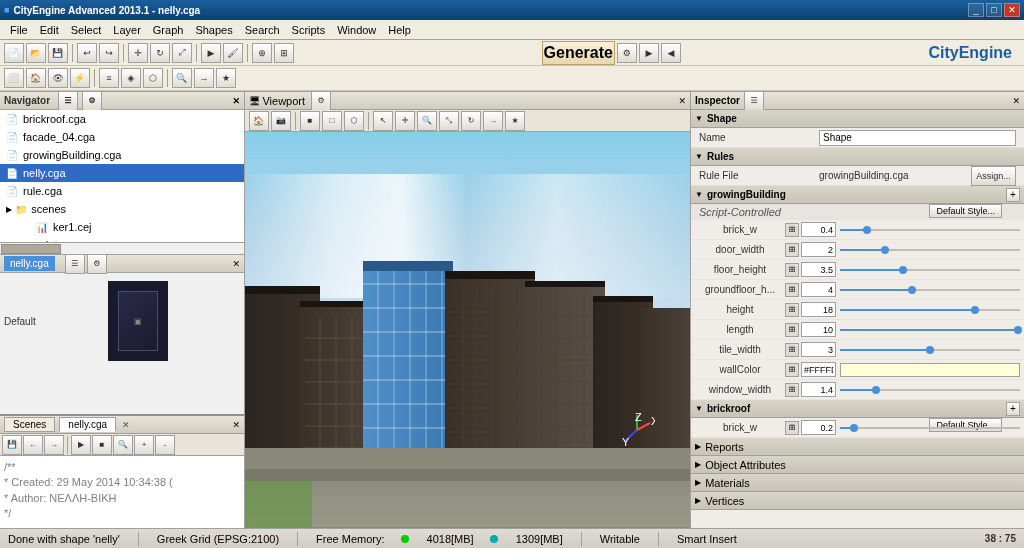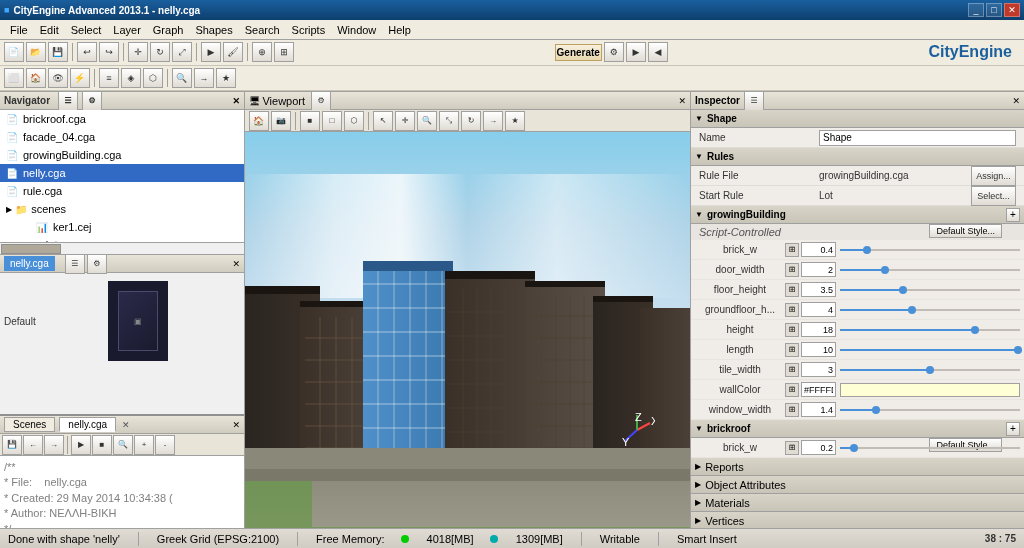--- a/index.html
+++ b/index.html
@@ -38,21 +38,21 @@
       background: linear-gradient(to bottom, #ffffff, #e0dcd4);
       border: 1px solid #a0a0a0; cursor: pointer;
       display: flex; align-items: center; justify-content: center;
       font-size: 9px; color: #333;
     }
     .toolbar-sep { width: 1px; height: 18px; background: #a0a0a0; margin: 0 2px; }
     .toolbar-spacer { flex: 1; }
     .generate-btn {
       background: linear-gradient(to bottom, #f8f0e0, #e8d8b0);
       border: 1px solid #c0a060; padding: 2px 1px; cursor: pointer;
-      font-size: 10px; font-weight: bold;
+      font-size: 16px; font-weight: bold;
     }
     .cityengine-logo { font-size: 16px; font-weight: bold; color: #1a5f9e; margin-right: 8px; }
 
     
     .main-area {
       display: flex; height: calc(548px - 72px);
     }
 
     
     .left-panel {
@@ -386,21 +386,20 @@
         <div class="toolbar-btn" style="font-size:8px;">→</div>
         <div class="toolbar-sep"></div>
         <div class="toolbar-btn" style="font-size:8px;">▶</div>
         <div class="toolbar-btn" style="font-size:8px;">■</div>
         <div class="toolbar-btn" style="font-size:8px;">🔍</div>
         <div class="toolbar-btn" style="font-size:8px;">+</div>
         <div class="toolbar-btn" style="font-size:8px;">-</div>
       </div>
       <div class="code-content">
         <div><span class="code-comment">/**</span></div>
-        <div><span class="code-comment"> * File:&nbsp;&nbsp;&nbsp;&nbsp;nelly.cga</span></div>
         <div><span class="code-comment"> * Created: 29 May 2014 10:34:38 (</span></div>
         <div><span class="code-comment"> * Author:  ΝΕΛΛΗ-ΒΙΚΗ</span></div>
         <div><span class="code-comment"> */</span></div>
         <div>&nbsp;</div>
 
       </div>
     </div>
   </div>
 
   <div class="viewport-panel">
@@ -498,25 +497,20 @@
       </div>
 
       <div class="insp-section-header">
         <span class="insp-chevron">▼</span>
         <span class="insp-section-title">Rules</span>
       </div>
       <div class="insp-row">
         <span class="insp-label">Rule File</span>
         <span class="insp-value-text">growingBuilding.cga</span>
         <button class="toolbar-btn" style="font-size:9px; min-width:45px;">Assign...</button>
-      </div>
-      <div class="insp-row">
-        <span class="insp-label">Start Rule</span>
-        <span class="insp-value-text">Lot</span>
-        <button class="toolbar-btn" style="font-size:9px; min-width:45px;">Select...</button>
       </div>
 
       <div class="insp-section-header">
         <span class="insp-chevron">▼</span>
         <span class="insp-section-title">growingBuilding</span>
         <button class="insp-section-btn">Default Style...</button>
         <div class="insp-plus-btn">+</div>
       </div>
 
       <div style="height:16px; padding:2px 8px; background:#e8e4e0; font-size:9px; color:#555; font-style:italic;">

